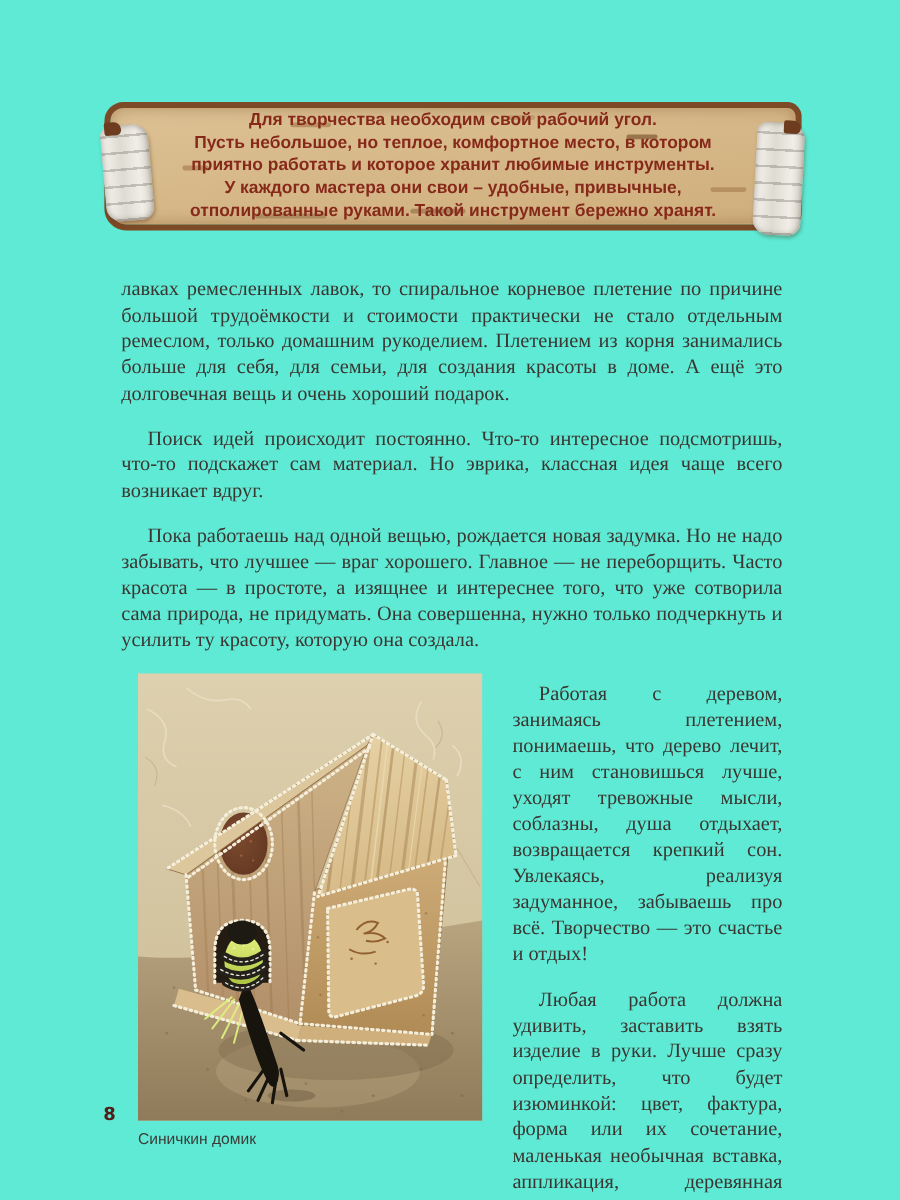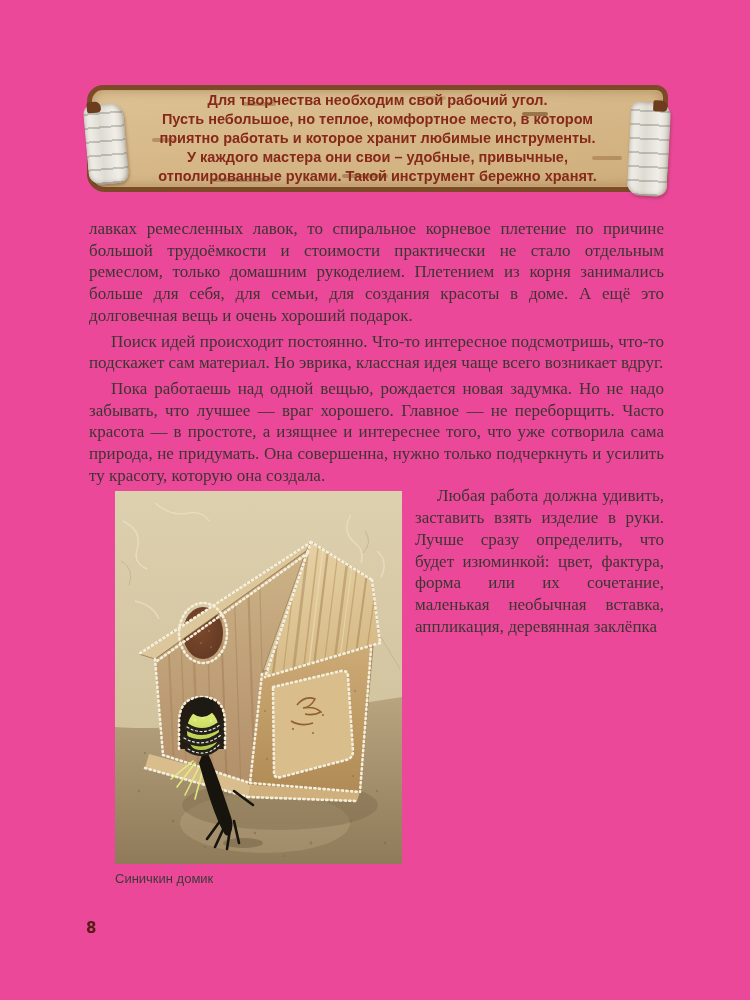--- a/index.html
+++ b/index.html
@@ -1,17 +1,17 @@
 <!DOCTYPE html>
 <html lang="ru"><head>
 <meta charset="utf-8">
 <style>
   html,body{margin:0;padding:0;background:#ffffff;}
   .page{
-    position:relative;width:750px;height:1000px;background:#ec4899;overflow:hidden;
+    position:relative;width:750px;height:1000px;background:#5eead4;overflow:hidden;
     font-family:"Liberation Serif",serif;color:#3a3632;
   }
 
   
   .plaque{
     position:absolute;left:87px;top:85px;width:581px;height:107px;box-sizing:border-box;
     background:linear-gradient(172deg,#ddc295 0%,#d5b686 55%,#cfae7c 100%);
     border:5px solid #7c4a27;
     border-radius:16px 12px 15px 18px;
     box-shadow:inset 0 0 0 1px #c9a671, inset 0 0 12px rgba(105,60,28,.38);
@@ -32,21 +32,21 @@
   .bark.left{left:-6px;top:14px;height:80px;transform:rotate(-5deg);}
   .bark.right{right:-6px;top:12px;height:94px;transform:rotate(3deg);}
   .bark-notch{position:absolute;top:-3px;left:4px;width:14px;height:11px;background:#6d3c1f;border-radius:2px 6px 4px 2px;}
   .bark.right .bark-notch{left:auto;right:4px;top:-2px;}
   .knot{position:absolute;height:4px;border-radius:2px;background:#b28a5c;opacity:.85;}
   .knot.dark{background:#8f6a42;}
 
   
   .content{position:absolute;left:85px;top:214px;width:583px;}
   .content p{
-    margin:4px;text-indent:22px;text-align:justify;
+    margin:16px;text-indent:22px;text-align:justify;
     font-size:17px;line-height:21.7px;hyphens:auto;
   }
   .content p.no-indent{text-indent:0;}
 
   .media-row{display:flex;gap:9px;margin-top:-9px;align-items:flex-start;}
   .figure-block{margin:10px 0 0 0;width:287px;flex:0 0 287px;padding-left:30px;}
   .figure-block svg{display:block;}
   .figure-caption{
     margin-top:7px;font-family:"Liberation Sans",sans-serif;
     font-size:13px;color:#3d3b38;text-align:left;
@@ -275,19 +275,20 @@
           <g fill="#eef2c8" opacity="0.9">
             <circle cx="80" cy="229" r="0.9"></circle>
               <circle cx="88" cy="227" r="0.9"></circle>
               <circle cx="96" cy="230" r="0.9"></circle>
           </g>
         </svg>
         <figcaption class="figure-caption">Синичкин домик</figcaption>
       </figure>
 
       <div class="right-col">
+        <p>Работая с деревом, занимаясь плетением, понимаешь, что дерево лечит, с ним становишься лучше, уходят тревожные мысли, соблазны, душа отдыхает, возвращается крепкий сон. Увлекаясь, реализуя задуманное, забываешь про всё. Творчество — это счастье и отдых!</p>
         <p>Любая работа должна удивить, заставить взять изделие в руки. Лучше сразу определить, что будет изюминкой: цвет, фактура, форма или их сочетание, маленькая необычная вставка, аппликация, деревянная заклёпка</p>
       </div>
     </div>
   </div>
 
   <div class="page-num">8</div>
 </div>
 
 </body></html>

